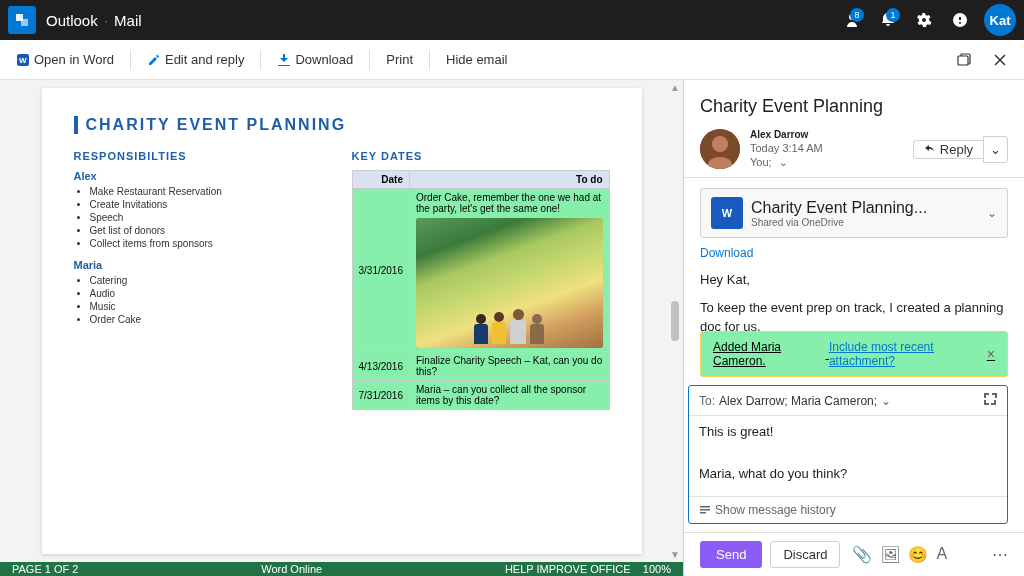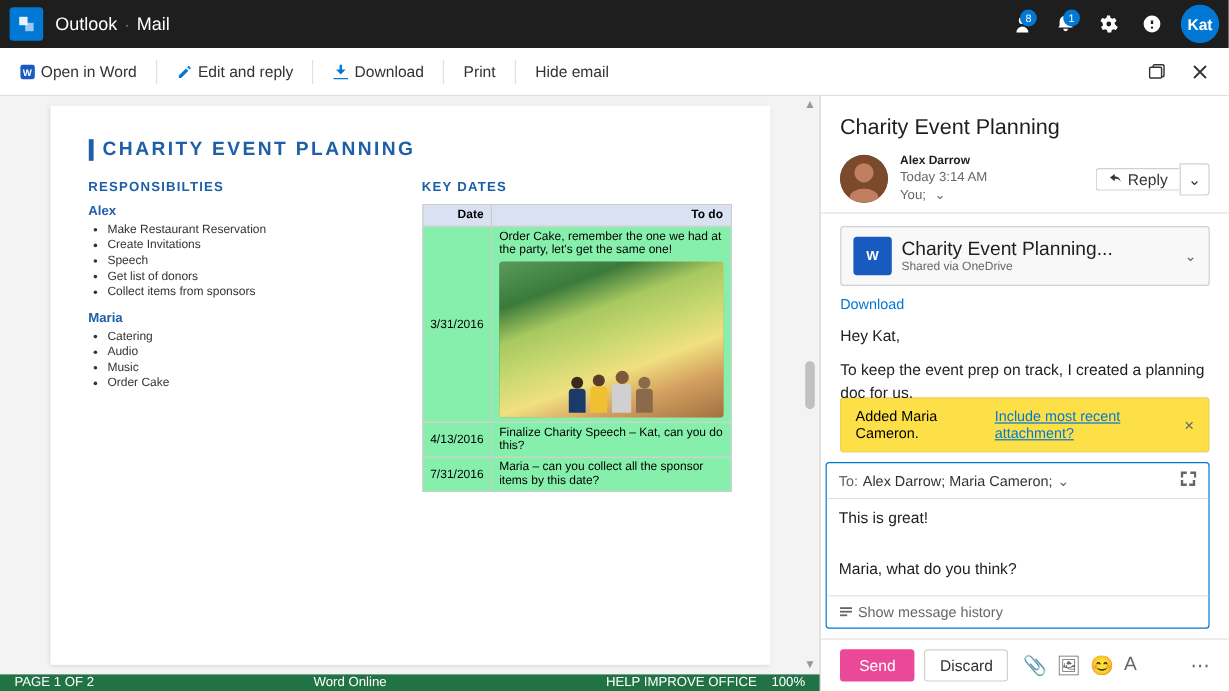--- a/index.html
+++ b/index.html
@@ -223,27 +223,28 @@
     }
     .attachment-info { flex: 1; }
     .attachment-name { font-size: 16px; color: #1e1e1e; font-weight: 500; }
     .attachment-sub { font-size: 10px; color: #666; }
     .attachment-chevron { color: #666; font-size: 12px; }
     .download-link { color: #0078d4; font-size: 12px; margin-bottom: 10px; cursor: pointer; display: block; }
     .email-text { font-size: 13px; color: #1e1e1e; line-height: 1.5; margin-bottom: 8px; }
 
     
     .notif-bar {
-      background: #fde047;
+      background: #86efac;
       border: 1px solid #f0d060;
       border-radius: 3px;
       padding: 8px 12px;
       margin: 0 16px 8px 16px;
       display: flex; align-items: center; justify-content: space-between;
       font-size: 12px;
+      text-decoration: underline;
     }
     .notif-link { color: #0078d4; text-decoration: underline; cursor: pointer; }
     .notif-close { cursor: pointer; color: #666; font-size: 14px; }
 
     
     .reply-compose {
       border: 1px solid #0078d4;
       margin: 0 16px 8px 4px;
       border-radius: 3px;
     }
@@ -272,21 +273,21 @@
       cursor: pointer;
     }
 
     
     .reply-actions {
       padding: 8px 16px;
       display: flex; align-items: center; gap: 8px;
       border-top: 1px solid #e0e0e0;
     }
     .send-btn {
-      background: #ec4899;
+      background: #8b5cf6;
       color: white;
       border: none;
       padding: 6px 16px;
       border-radius: 3px;
       font-size: 13px;
       cursor: pointer;
       font-weight: 500;
     }
     .discard-btn {
       background: white;

